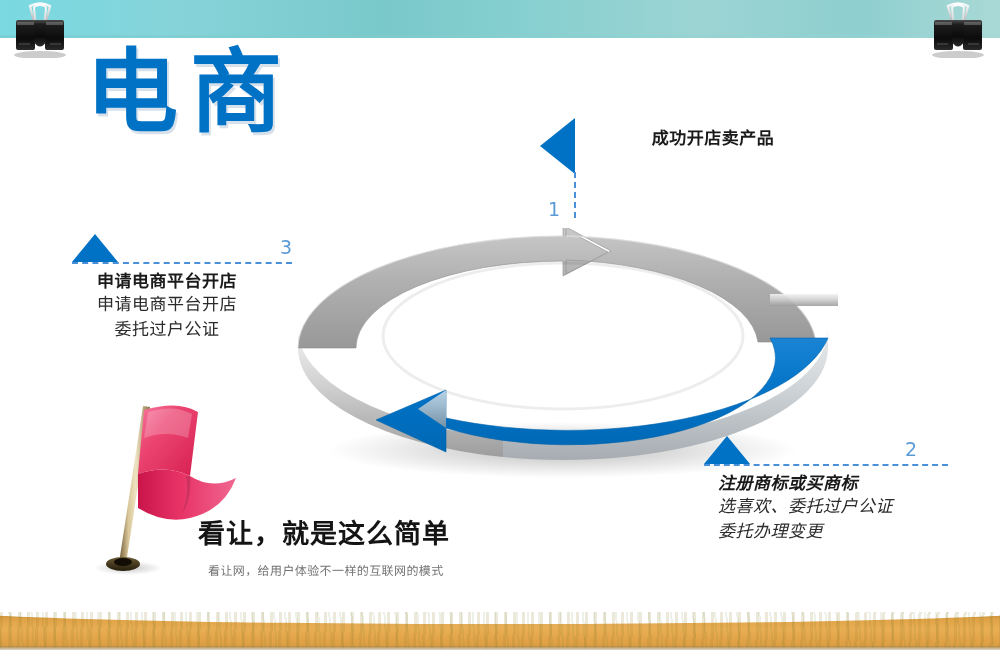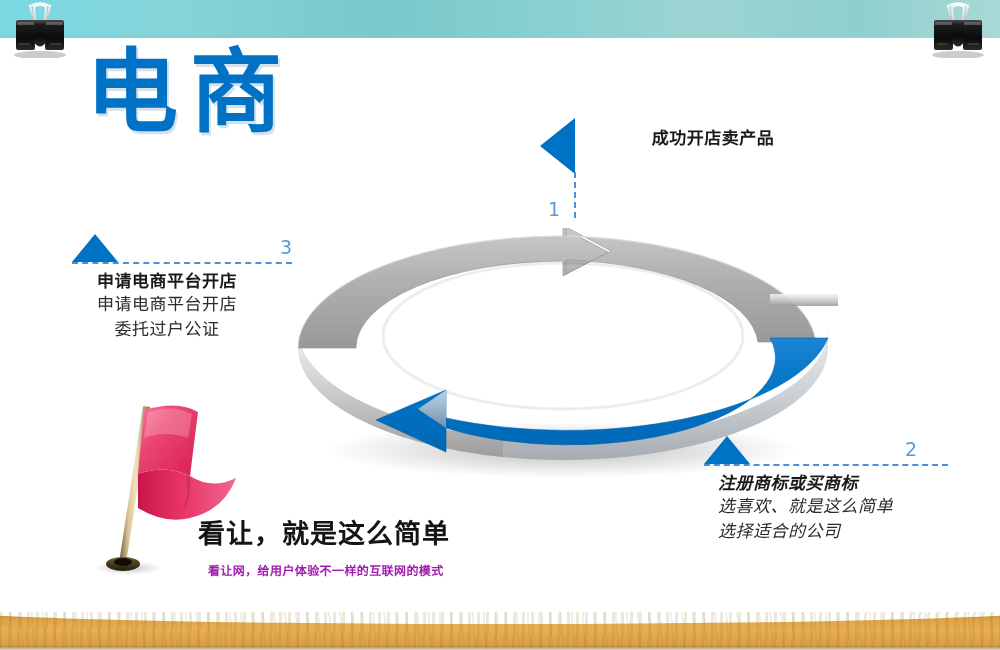--- a/index.html
+++ b/index.html
@@ -129,21 +129,21 @@
   
   .flag-wrap{position:absolute;left:86px;top:398px;width:190px;height:182px;}
   .slogan{
     position:absolute;left:198px;top:512px;width:420px;
   }
   .slogan .big{
     font-size:27px;font-weight:700;color:#141414;letter-spacing:1px;white-space:nowrap;
   }
   .slogan .small{
     margin-top:10px;margin-left:10px;
-    font-size:12px;font-weight:700;color:#a21caf;letter-spacing:.4px;white-space:nowrap;
+    font-size:12px;font-weight:400;color:#737373;letter-spacing:.4px;white-space:nowrap;
   }
 </style>
 </head>
 <body>
 
 <div id="stage">
 
   <div class="top-banner"></div>
 
   <div class="clip left">
@@ -275,22 +275,22 @@
       <div class="ttl">成功开店卖产品</div>
     </div>
   </div>
 
   <div class="callout" id="callout-2">
     <div class="tri"></div>
     <div class="rule"></div>
     <div class="num">2</div>
     <div class="txt">
       <div class="ttl">注册商标或买商标</div>
-      <div class="sub">选喜欢、就是这么简单</div>
-      <div class="sub">选择适合的公司</div>
+      <div class="sub">选喜欢、委托过户公证</div>
+      <div class="sub">委托办理变更</div>
     </div>
   </div>
 
   <div class="callout" id="callout-3">
     <div class="tri"></div>
     <div class="rule"></div>
     <div class="num">3</div>
     <div class="txt">
       <div class="ttl">申请电商平台开店</div>
       <div class="sub">申请电商平台开店</div>

